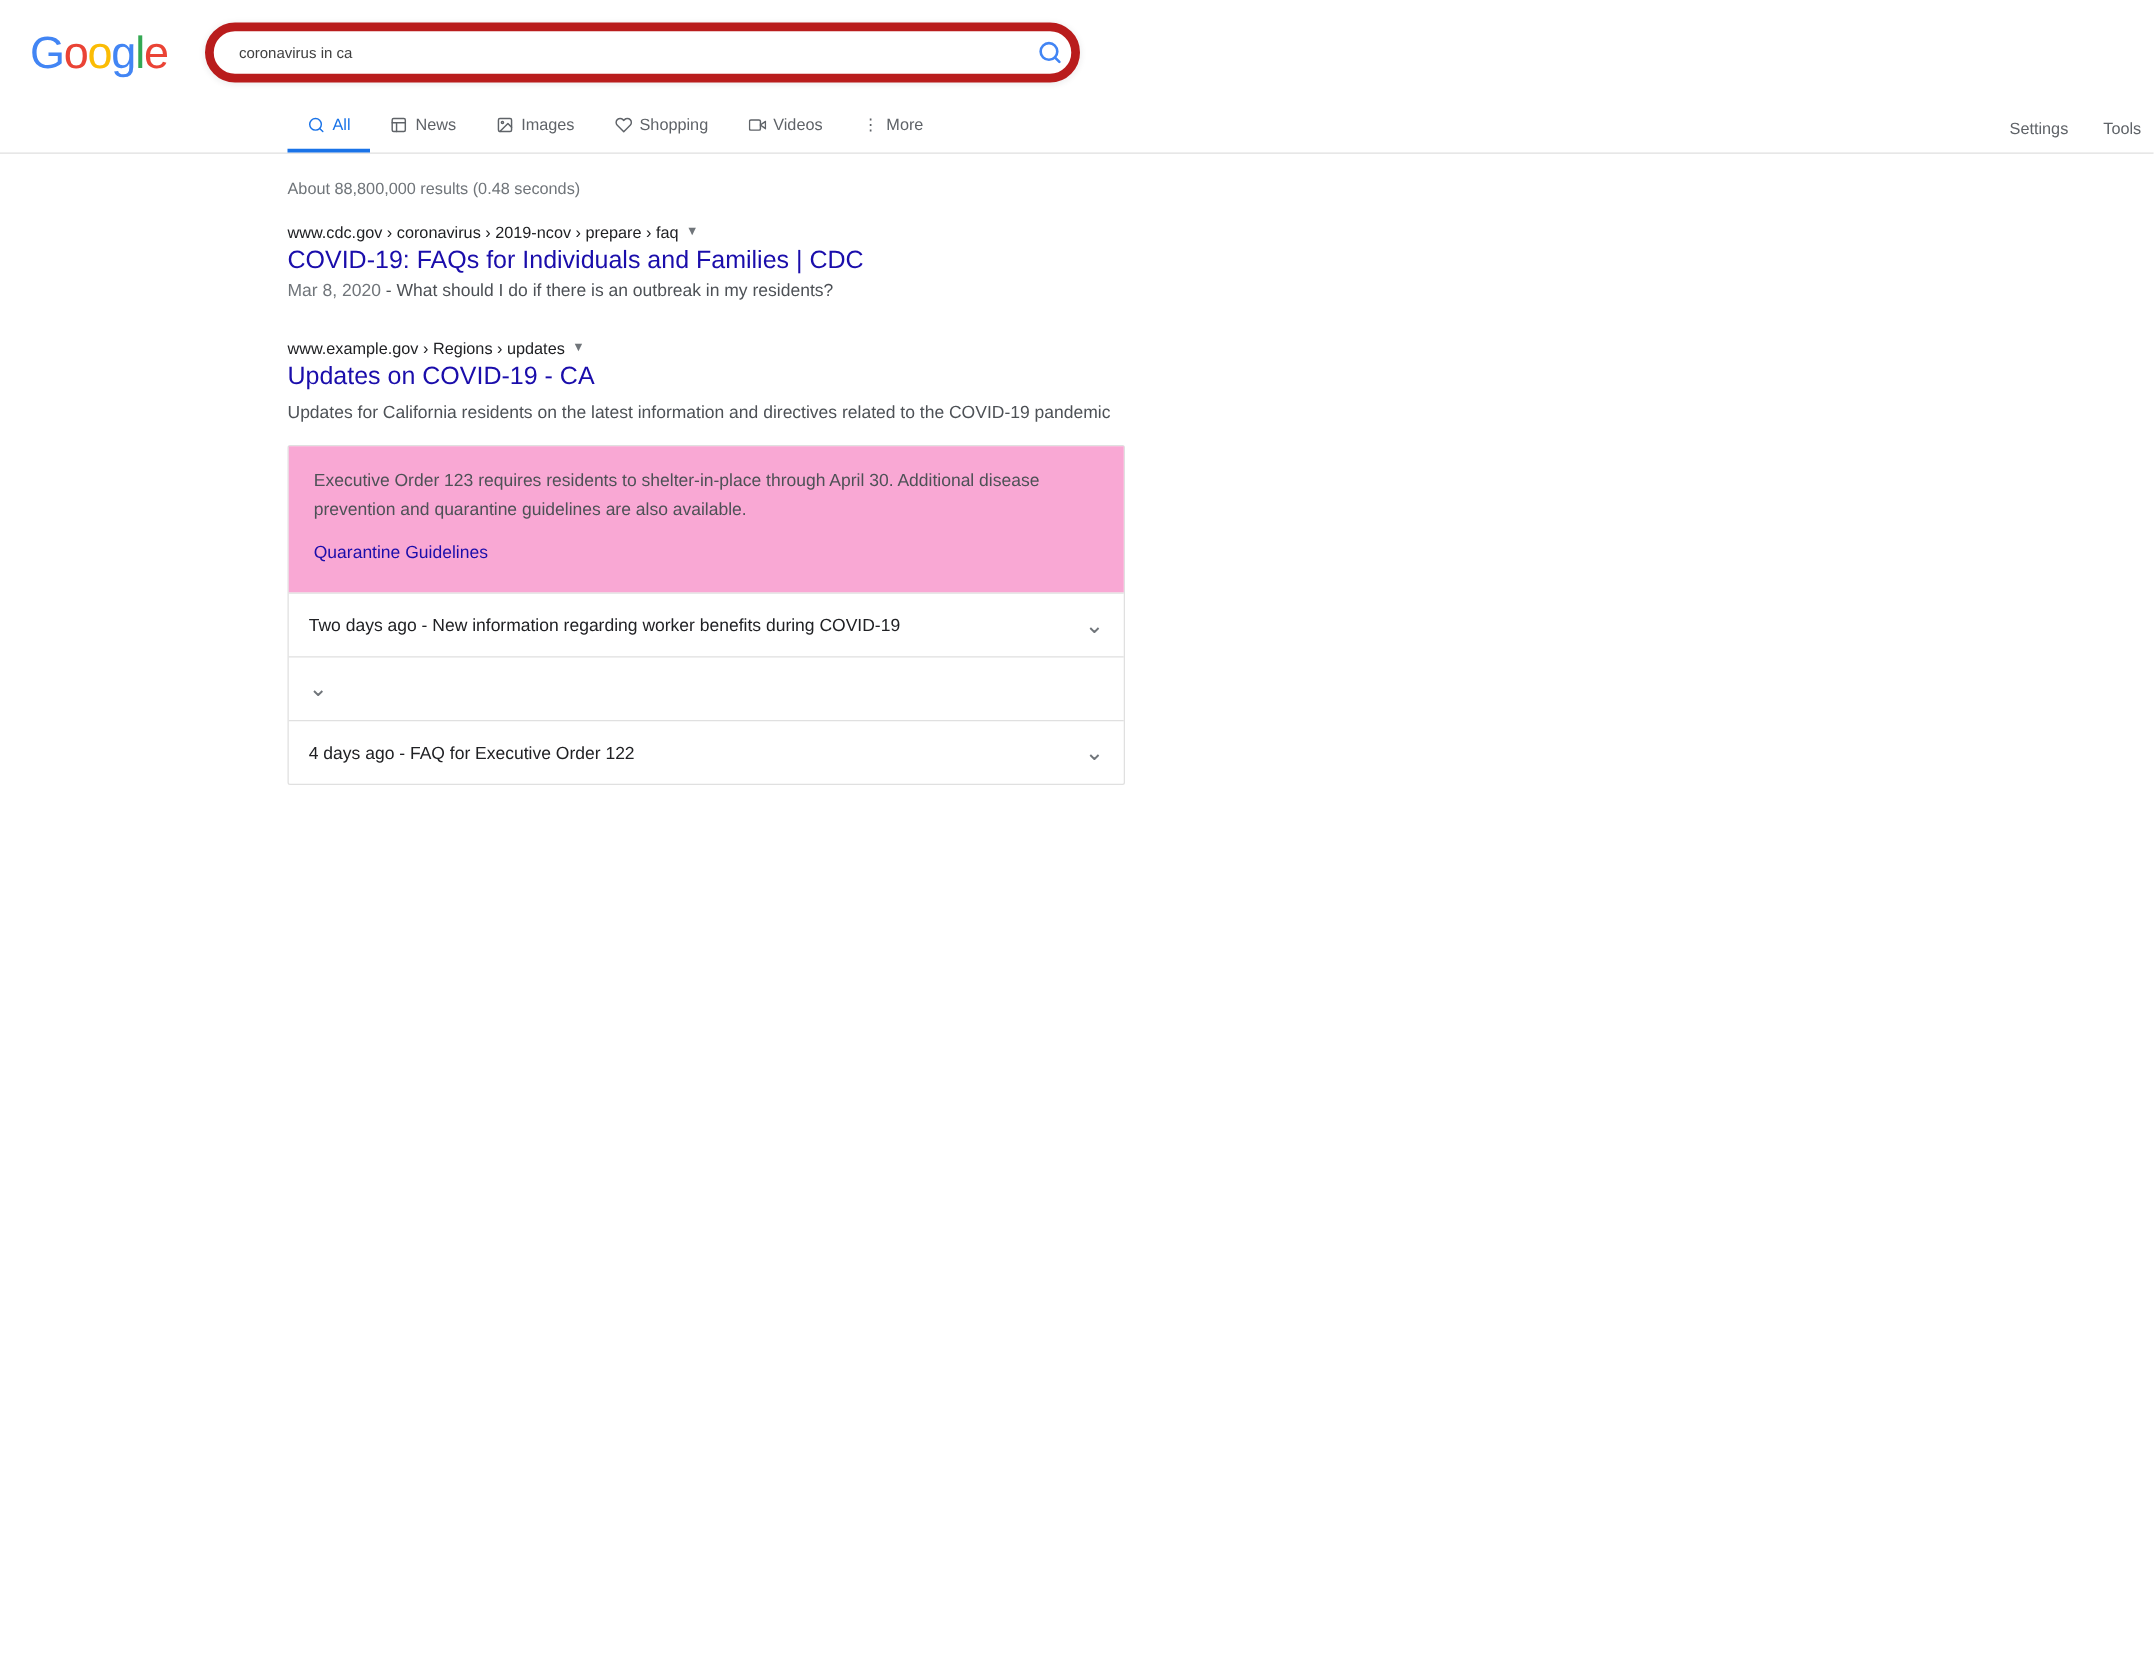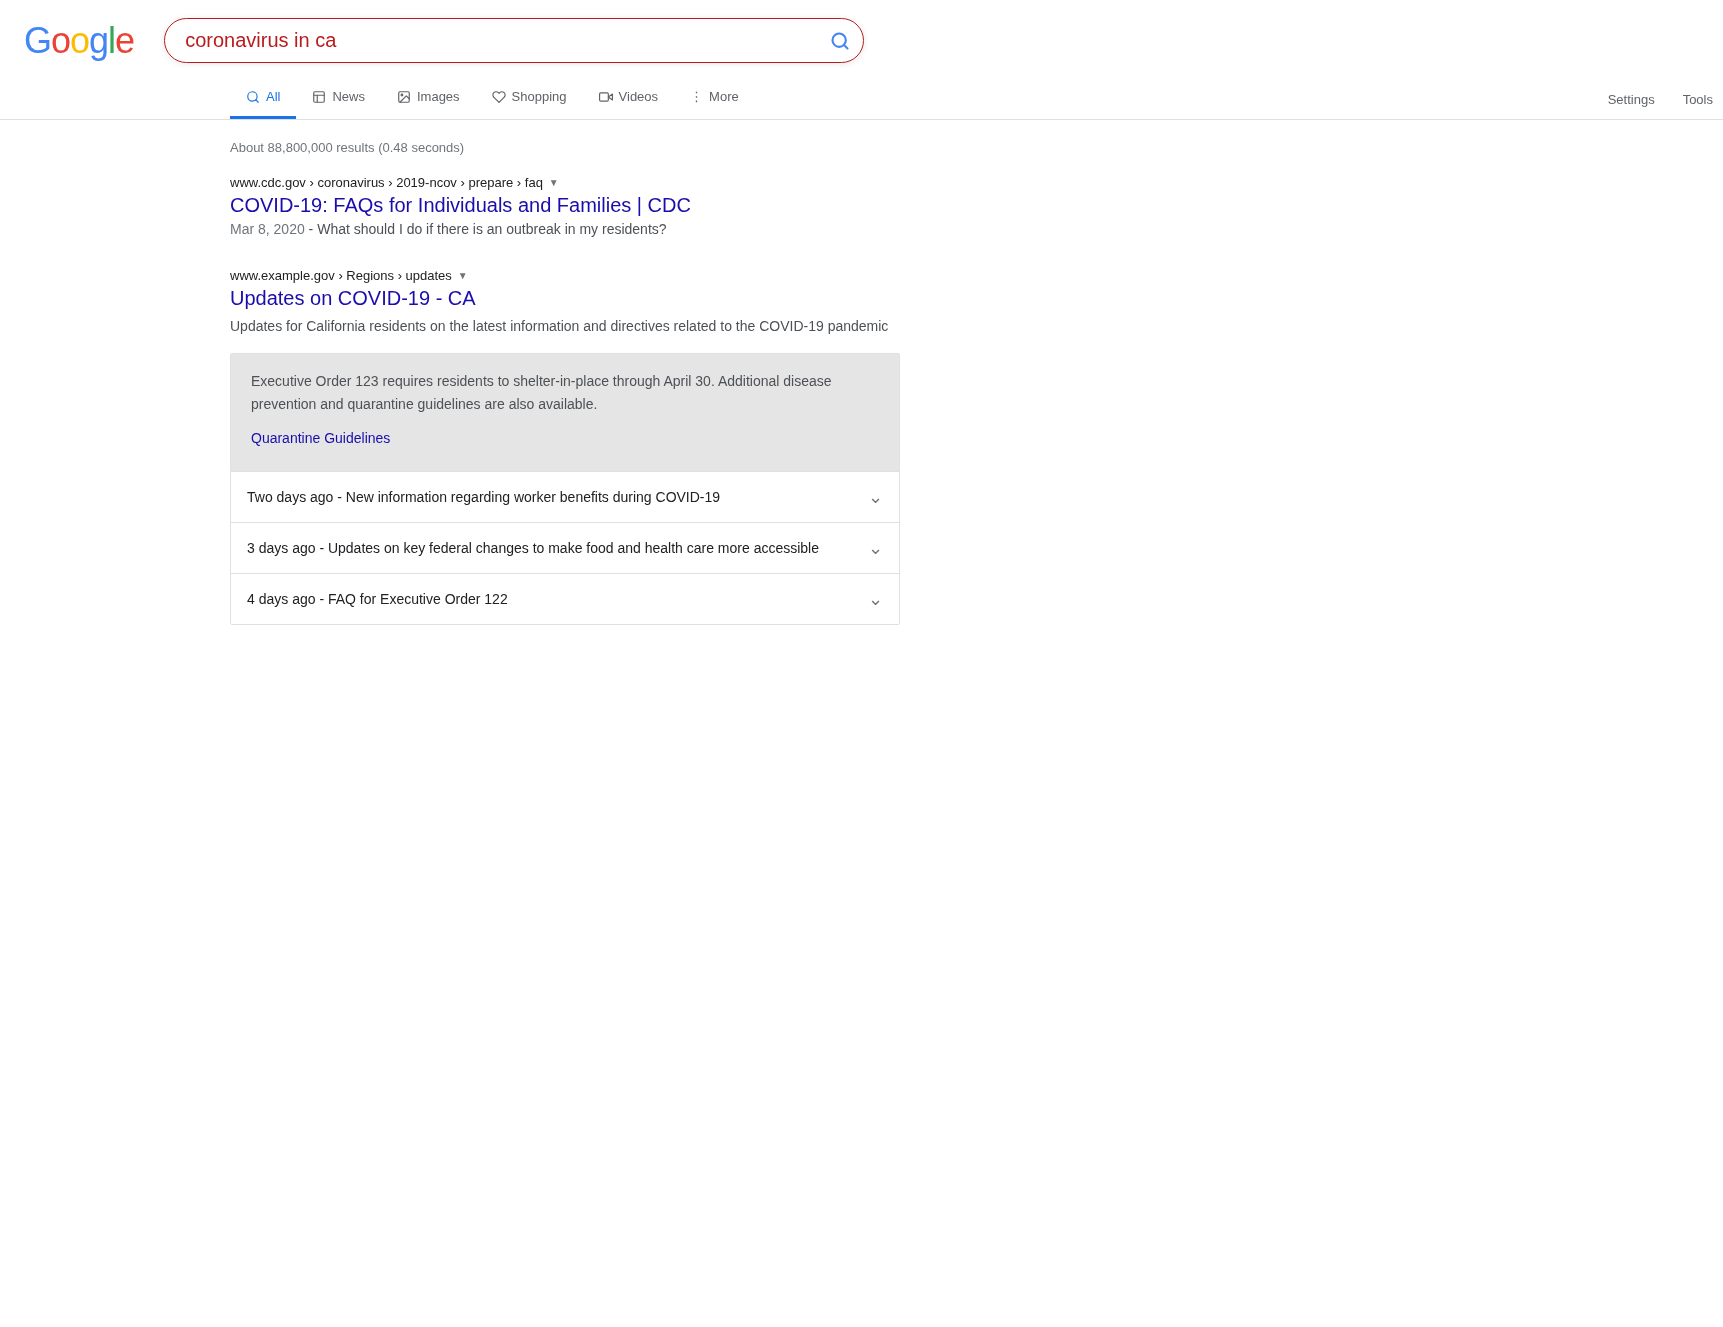--- a/index.html
+++ b/index.html
@@ -32,25 +32,25 @@
     .g-yellow { color: #fbbc05; }
     .g-green { color: #34a853; }
 
     .search-bar-wrap {
       flex: 1;
       max-width: 700px;
       position: relative;
     }
     .search-bar {
       width: 100%;
-      border: 1px solid #b91c1c;
+      border: 7px solid #b91c1c;
       border-radius: 24px;
       padding: 10px 48px 10px 20px;
-      font-size: 20px;
-      color: #b91c1c;
+      font-size: 12px;
+      color: #404040;
       outline: none;
       box-shadow: 0 1px 6px rgba(32,33,36,0.1);
     }
     .search-icon-btn {
       position: absolute;
       right: 14px;
       top: 50%;
       transform: translateY(-50%);
       background: none;
       border: none;
@@ -179,21 +179,21 @@
       color: #202124;
       cursor: pointer;
     }
 
     .chevron-icon {
       color: #70757a;
       font-size: 18px;
     }
 
     .expandable-content {
-      background: #e5e5e5;
+      background: #f9a8d4;
       padding: 16px 20px 16px 20px;
       font-size: 14px;
       color: #4d5156;
       line-height: 1.6;
     }
 
     .expandable-content-text {
       margin-bottom: 12px;
     }
 
@@ -312,21 +312,20 @@
 
       <div class="expandable-item">
         <div class="expandable-header">
           <span>Two days ago - New information regarding worker benefits during COVID-19</span>
           <span class="chevron-icon">⌄</span>
         </div>
       </div>
 
       <div class="expandable-item">
         <div class="expandable-header">
-          <span>3 days ago - Updates on key federal changes to make food and health care more accessible</span>
           <span class="chevron-icon">⌄</span>
         </div>
       </div>
 
       <div class="expandable-item">
         <div class="expandable-header">
           <span>4 days ago - FAQ for Executive Order 122</span>
           <span class="chevron-icon">⌄</span>
         </div>
       </div>

